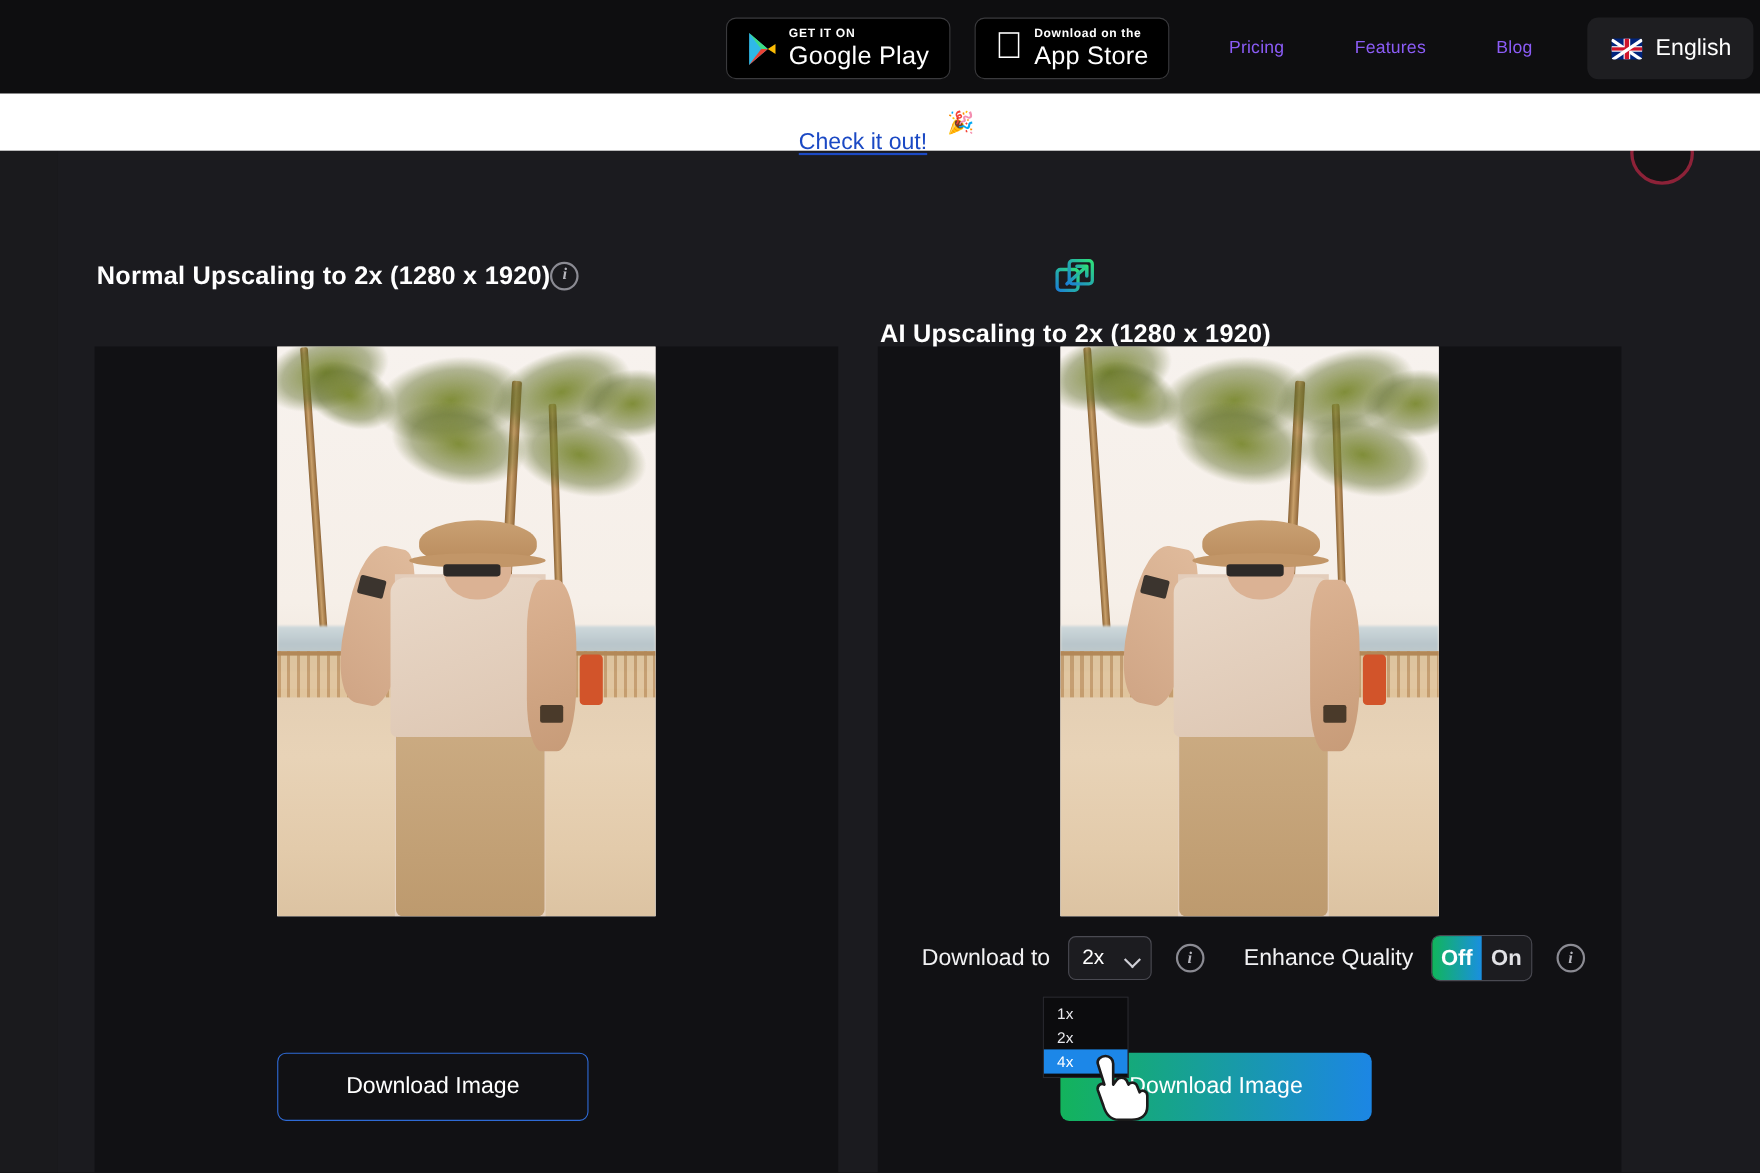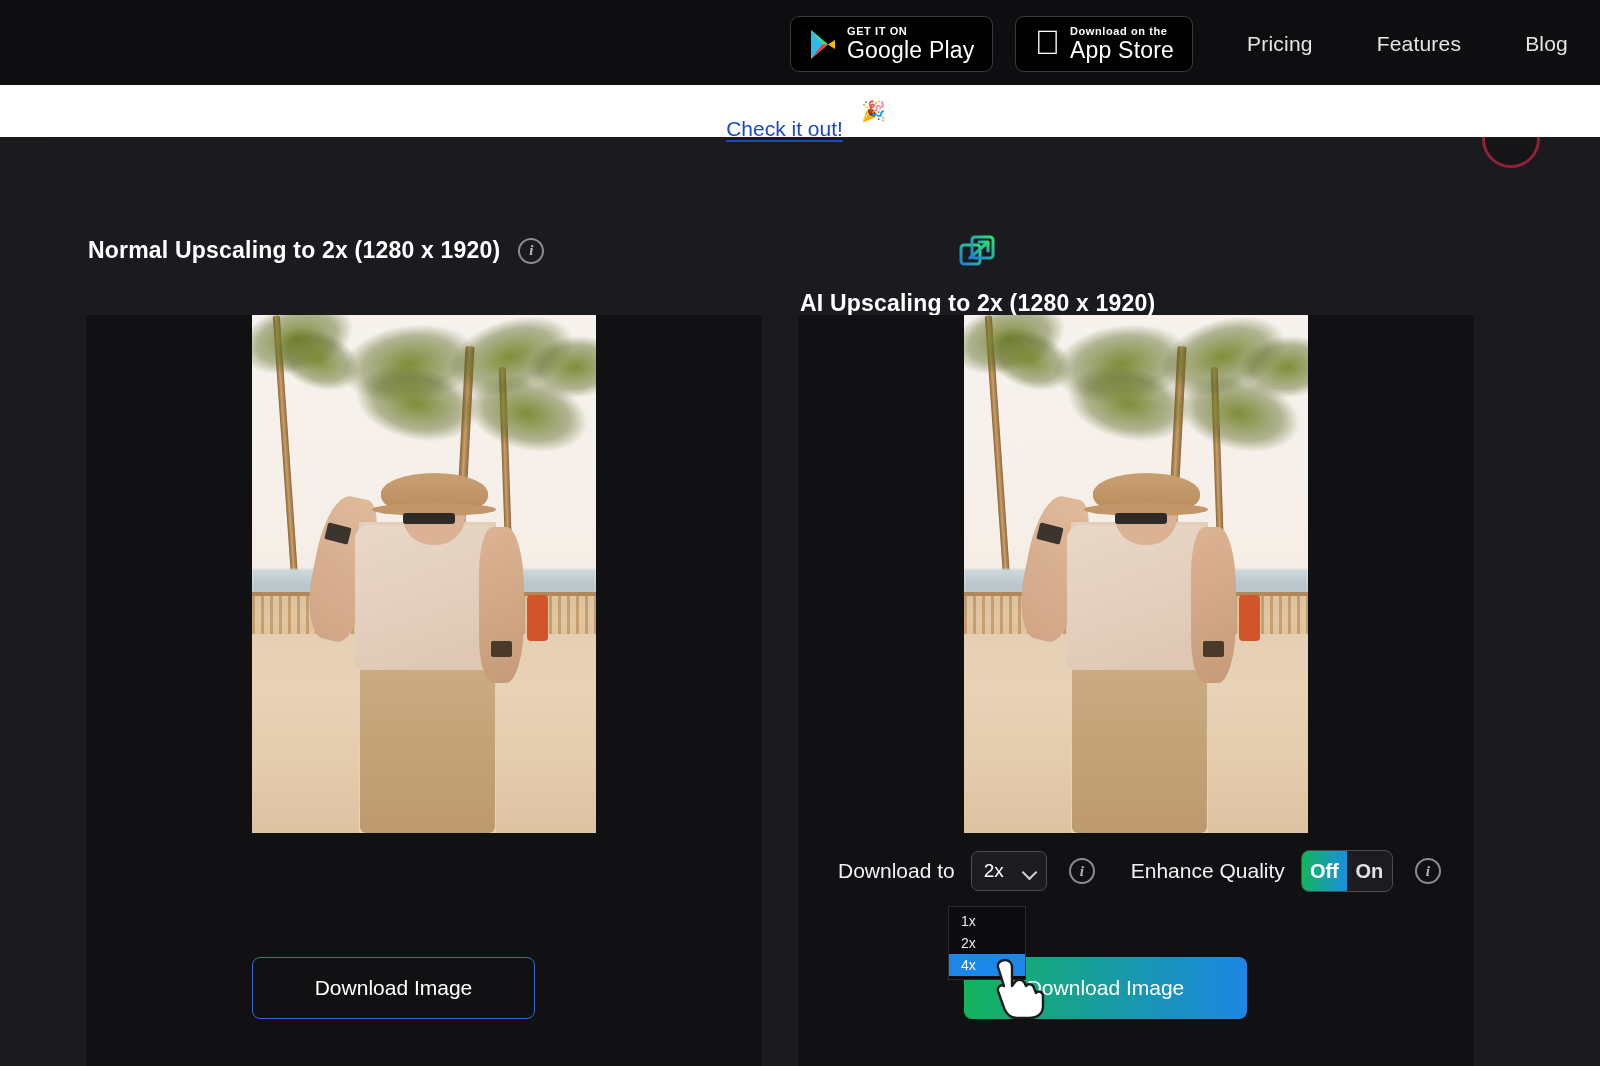--- a/index.html
+++ b/index.html
@@ -25,21 +25,21 @@
     padding: 0 18px; margin-right: 22px;
   }
   .gp-icon { width: 28px; height: 31px; position: relative; }
   .gp-icon svg { display:block; }
   .badge-txt { display: flex; flex-direction: column; line-height: 1.05; }
   .badge-small { color: #fff; font-size: 11px; letter-spacing: .6px; font-weight: 600; }
   .badge-big { color: #fff; font-size: 23px; font-weight: 500; letter-spacing: .2px; }
   .apple-glyph { font-size: 34px; color: #fff; line-height: 1; margin-top: -4px; }
 
   .nav-link {
-    color: #e5e5e5; font-size: 21px; padding: 0 32px; cursor: pointer;
+    color: #8b5cf6; font-size: 16px; padding: 0 32px; cursor: pointer;
     letter-spacing: .2px;
   }
   .lang-box {
     background: #1e1e21; border-radius: 10px; height: 56px;
     display: flex; align-items: center; gap: 12px;
     padding: 0 20px 0 22px; margin-left: 18px; margin-right: 6px;
     cursor: pointer;
   }
   .flag {
     width: 28px; height: 19px; border-radius: 2px; position: relative;
@@ -97,21 +97,21 @@
     position: relative; letter-spacing: .2px;
   }
   .tab.active { color: #ffffff; font-weight: 700; }
   .tab.active:after {
     content: ""; position: absolute; left: 0; right: 0; bottom: 0;
     height: 4px; background: #1fbf62; border-radius: 2px;
   }
 
   
   .head-row { position: absolute; top: 100px; left: 0; width: 100%; height: 46px; }
-  .head-left { position: absolute; left: 36px; top: 0; display: flex; align-items: center; gap: 18px; }
+  .head-left { position: absolute; left: 36px; top: 0; display: flex; align-items: center; }
   .head-right { position: absolute; left: 748px; top: -5px; display: flex; align-items: center; gap: 18px; flex-direction: column; }
   .head-title { color: #ffffff; font-size: 23px; font-weight: 700; letter-spacing: .2px; }
   .ai-icon { width: 40px; height: 40px; flex: none; }
 
   .info-ico {
     width: 26px; height: 26px; border-radius: 50%;
     border: 2px solid #8b8b93; color: #b6b6bd;
     display: flex; align-items: center; justify-content: center;
     font-size: 15px; font-family: "Liberation Serif", serif; font-style: italic;
     font-weight: 700; cursor: pointer; flex: none;
@@ -308,20 +308,29 @@
       <span class="badge-txt">
         <span class="badge-small">Download on the</span>
         <span class="badge-big">App Store</span>
       </span>
     </div>
 
     <div class="nav-link">Pricing</div>
     <div class="nav-link">Features</div>
     <div class="nav-link">Blog</div>
 
+    <div class="lang-box">
+      <span class="flag">
+        <span class="cross-v"></span>
+          <span class="cross-h"></span>
+        <span class="cross-v2"></span>
+          <span class="cross-h2"></span>
+      </span>
+      <span class="lang-label">English</span>
+    </div>
   </div>
 
   <div class="banner">
     <span class="banner-link">Check it out!</span>
     <span class="banner-emoji">🎉</span>
   </div>
   <div class="red-bubble"></div>
 
   <div class="shell">
     <div class="gutter-left"></div>

